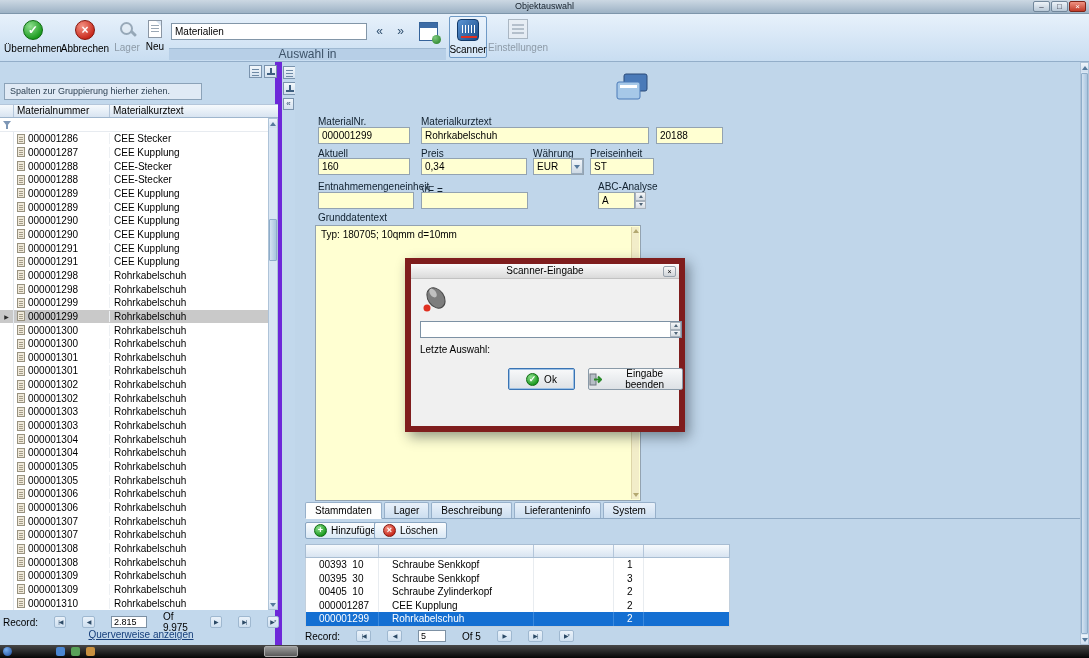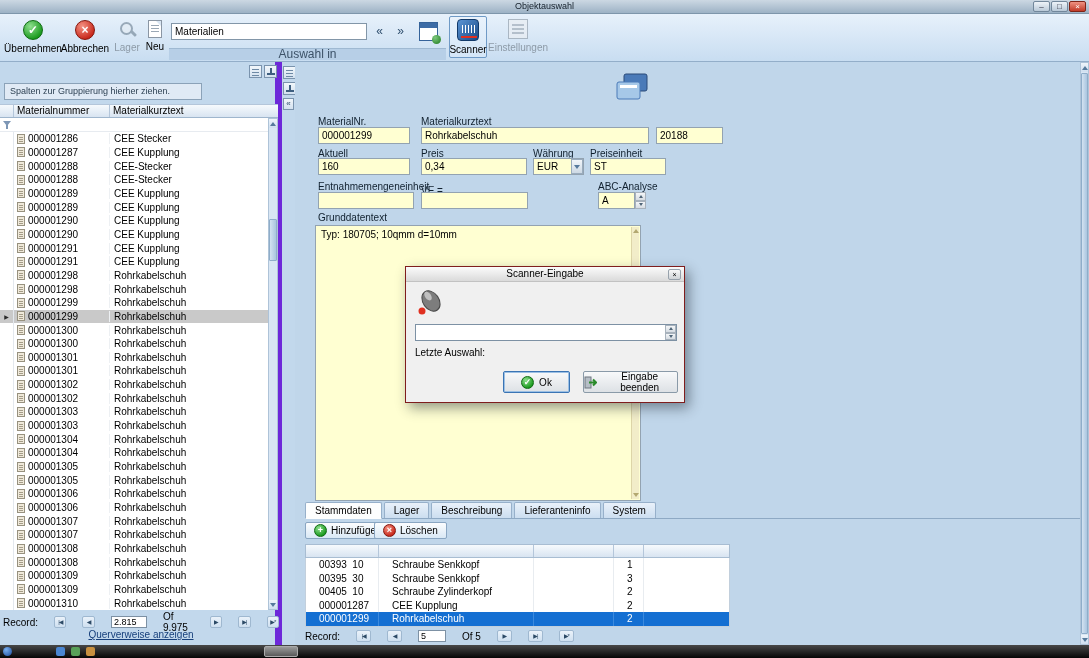--- a/index.html
+++ b/index.html
@@ -117,21 +117,21 @@
 .drow span{padding-left:13px;white-space:pre;overflow:hidden;border-right:1px solid #e8ecf0;height:100%;line-height:13px}
 .drow span:nth-of-type(1){width:73px}
 .drow span:nth-of-type(2){width:155px}
 .drow span:nth-of-type(3){width:80px}
 .drow span:nth-of-type(4){width:30px}
 .drow span:nth-of-type(5){width:85px;border-right:none}
 .drow.selected{background:#146fd2;color:#fff}
 .drow.selected span{border-right-color:#3c8ade}
 
 
-#dialog{position:absolute;left:405px;top:266px;width:280px;height:137px;background:#f0f0f0;border:1px solid #7f1d1d;box-shadow:4px 5px 12px rgba(20,30,40,.45);z-index:40}
+#dialog{position:absolute;left:405px;top:258px;width:280px;height:174px;background:#f0f0f0;border:6px solid #7f1d1d;box-shadow:4px 5px 12px rgba(20,30,40,.45);z-index:40}
 #dlg-title{position:relative;height:15px;background:linear-gradient(#fbfbfb,#dadada);border-bottom:1px solid #c2c2c2;text-align:center;font-size:10px;line-height:14px}
 #dlg-close{position:absolute;right:3px;top:2px;width:13px;height:11px;border:1px solid #98a2ac;background:linear-gradient(#f8f8f8,#d0d4d8);font-size:7px;line-height:8px;text-align:center;border-radius:2px;padding:0}
 #dlg-msg{position:absolute;left:48px;top:30px;font-size:15px;color:#dd8a3f;white-space:nowrap}
 #dlg-inputwrap{position:absolute;left:9px;top:57px;width:262px;height:17px}
 #dlg-input{width:262px;height:17px;border:1px solid #7d91a4;background:#fff;padding:0 14px 0 3px;font-size:10px}
 #dlg-inputwrap .spincol{right:1px;top:1px;height:15px}
 #dlg-letzte{position:absolute;left:9px;top:80px;font-size:10px}
 .dlg-btn{position:absolute;display:flex;align-items:center;justify-content:center;gap:5px;height:22px;background:linear-gradient(#f8f9fa,#dde1e5);border:1px solid #8a9aa8;border-radius:2px;font-size:10px}
 #btn-ok{left:97px;top:104px;width:67px;border:1px solid #3a74b4;box-shadow:inset 0 0 0 1px #9cc0e4}
 #btn-beenden{left:177px;top:104px;width:95px}
@@ -544,21 +544,21 @@
     <span class="flabel" style="left:23px;top:86px">Aktuell</span>
     <input class="yfield" style="left: 23px; top: 96px; width: 92px;" value="160">
     <span class="flabel" style="left:126px;top:86px">Preis</span>
     <input class="yfield right" style="left: 126px; top: 96px; width: 106px;" value="0,34">
     <span class="flabel" style="left:238px;top:86px">Währung</span>
     <input class="yfield" style="left: 238px; top: 96px; width: 51px; padding-right: 14px;" value="EUR">
     <button class="ddbtn" style="left:276px;top:97px;height:15px">
         <span class="tri-down" style="border-left-width:3px;border-right-width:3px;border-top-width:4px"></span>
       </button>
     <span class="flabel" style="left:295px;top:86px">Preiseinheit</span>
-    <input class="yfield" style="left: 295px; top: 96px; width: 76px;" value="ST">
+    <input class="yfield" style="left: 295px; top: 96px; width: 64px;" value="ST">
 
     <span class="flabel" style="left:23px;top:119px">Entnahmemengeneinheit</span>
     <input class="yfield" style="left: 23px; top: 130px; width: 96px;">
     <span class="flabel" style="left:126px;top:123px">VE =</span>
     <input class="yfield" style="left: 126px; top: 130px; width: 107px;">
     <span class="flabel" style="left:303px;top:119px">ABC-Analyse</span>
     <input class="yfield" style="left: 303px; top: 130px; width: 37px;" value="A">
     <div class="spincol" style="left:340px;top:130px">
       <button>
           <span class="tri-up"></span>

